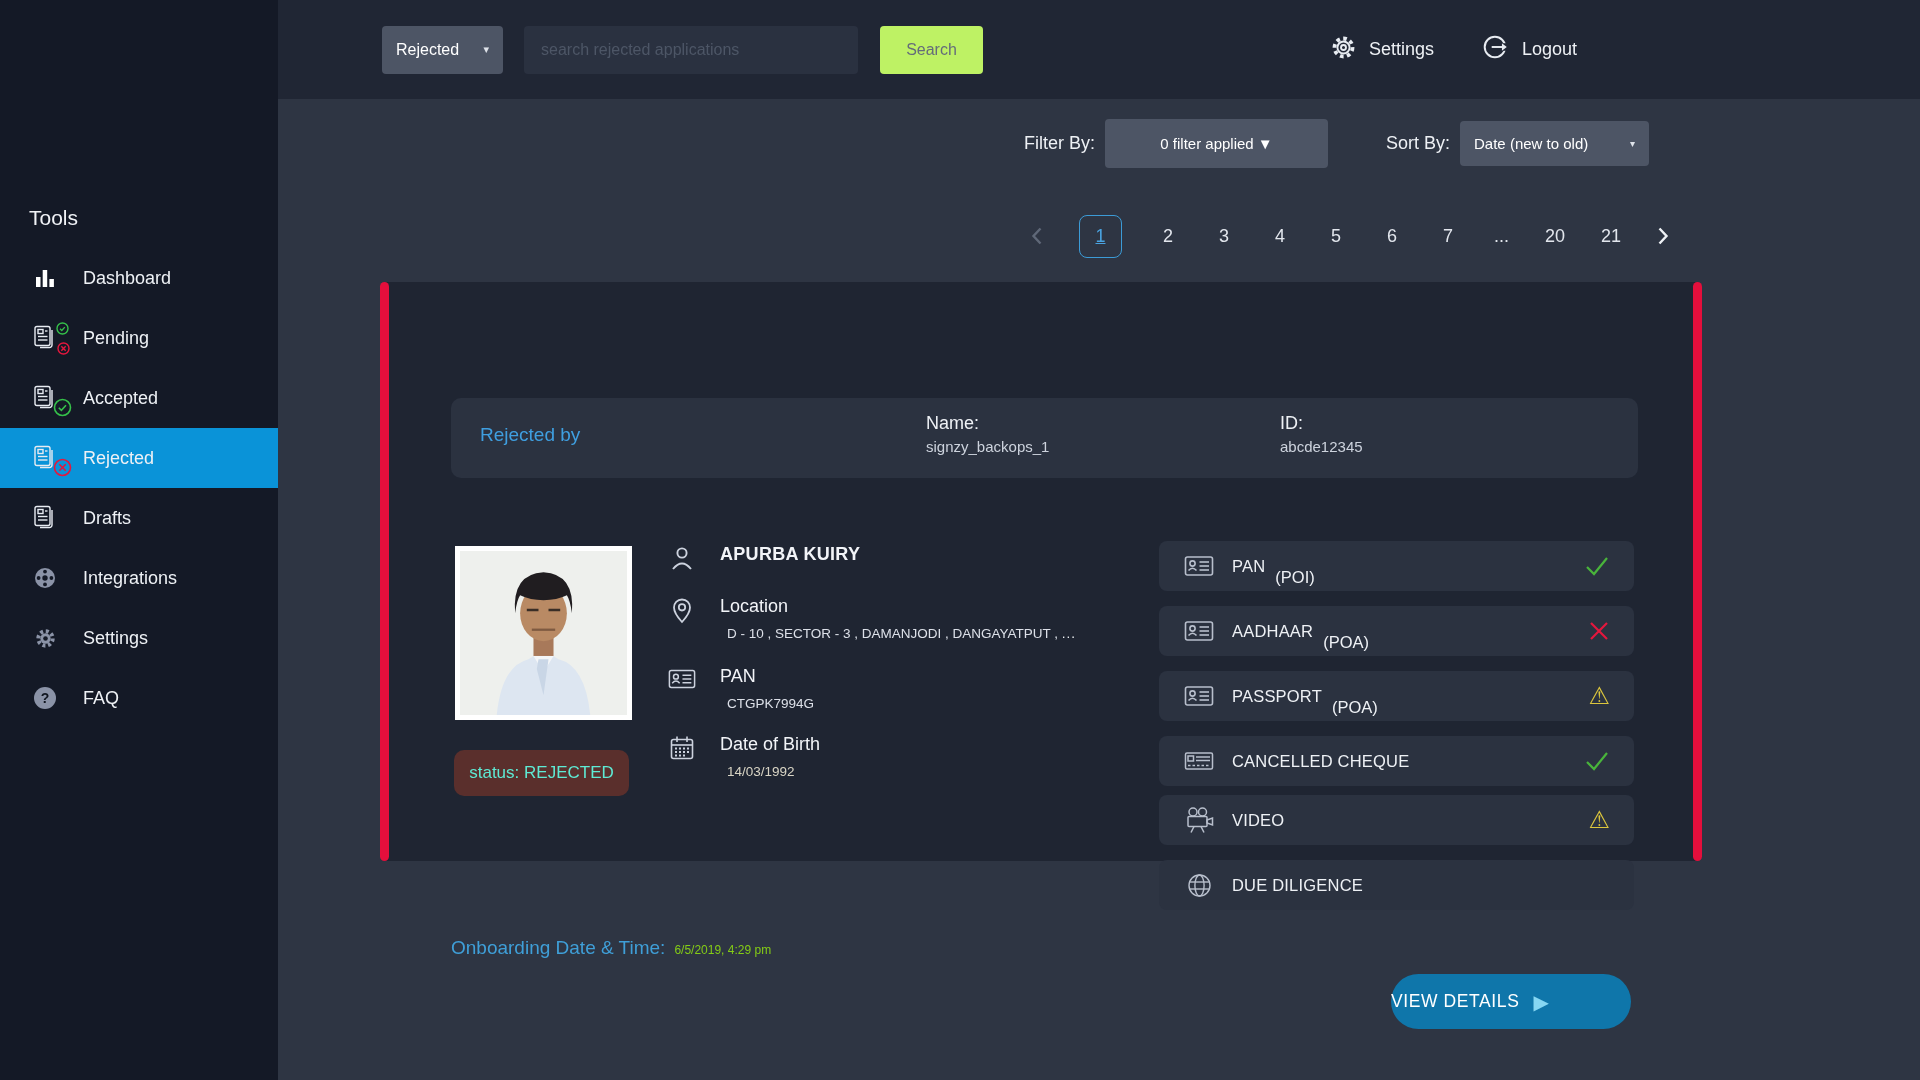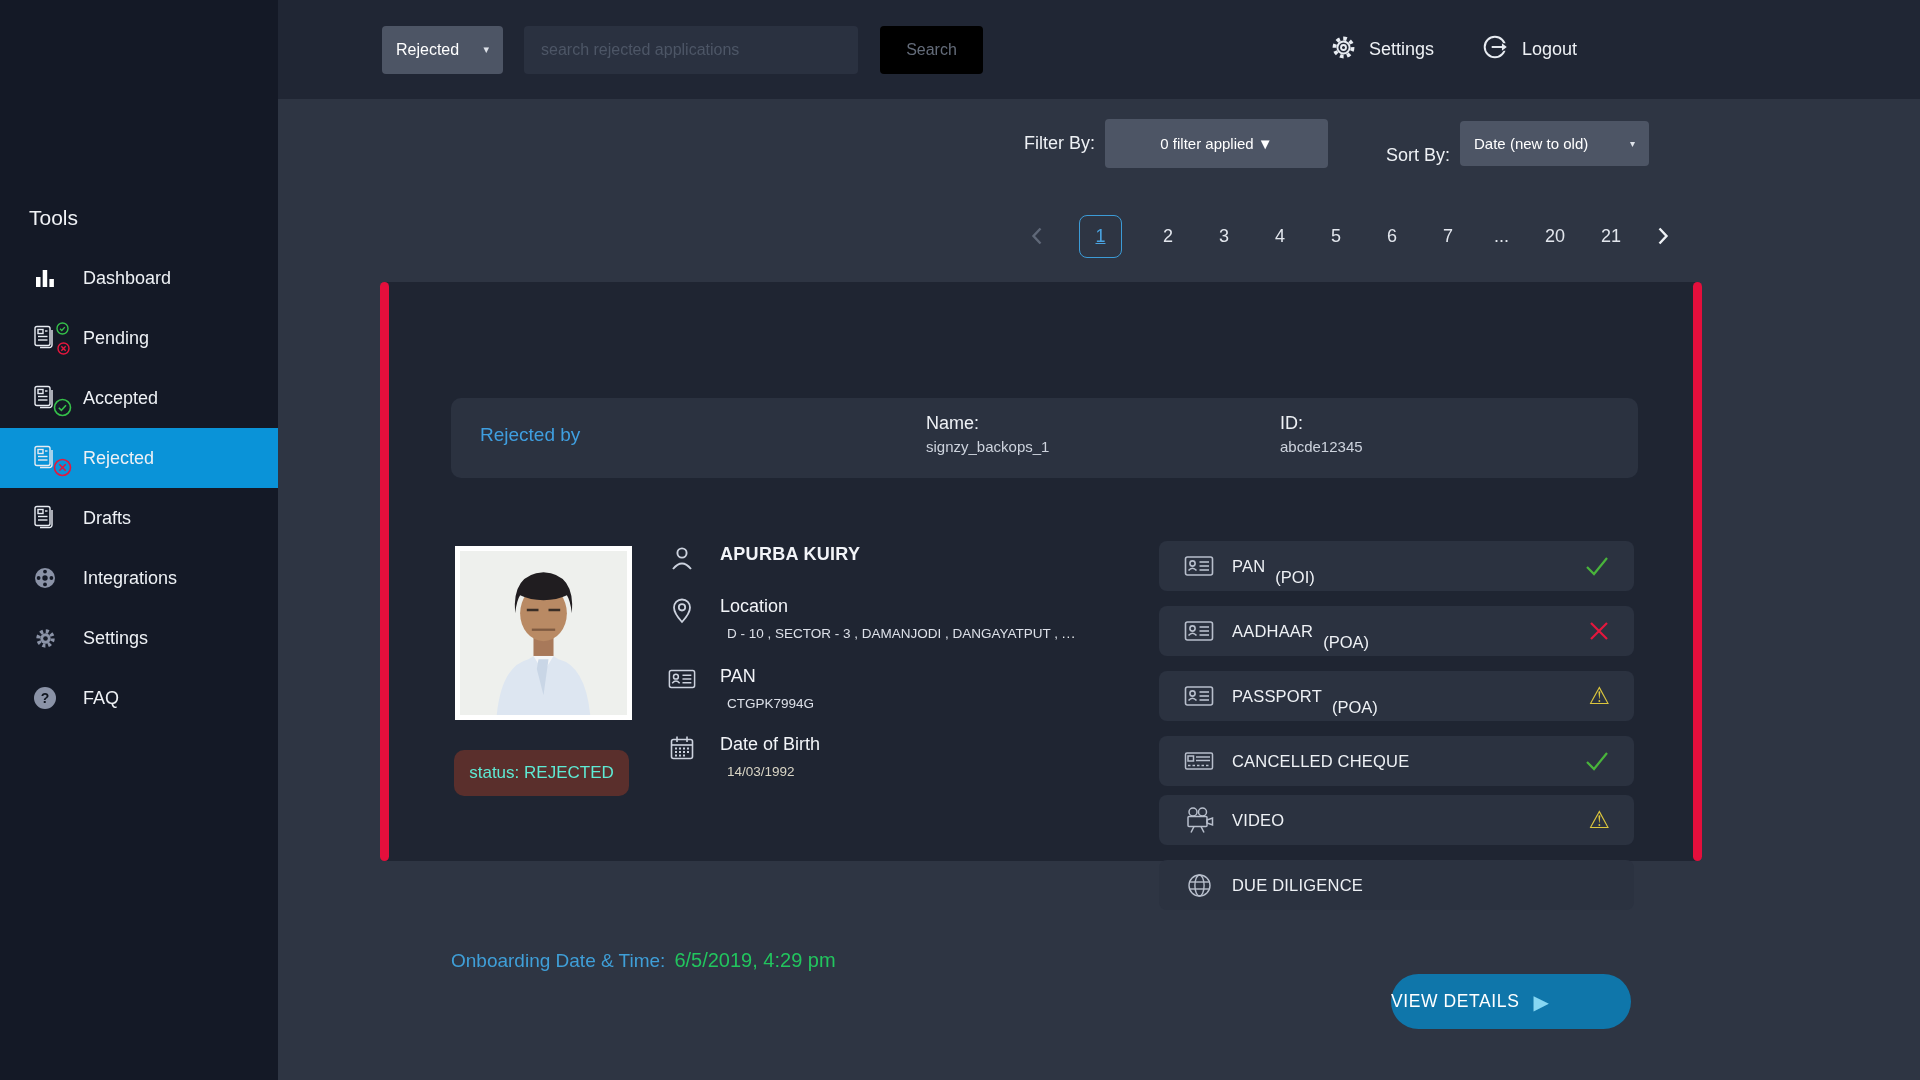--- a/index.html
+++ b/index.html
@@ -21,33 +21,33 @@
   .topbar { position:absolute; left:278px; top:0; width:1642px; height:99px; background:#202634;
             display:flex; align-items:center; }
   .cat-select { margin-left:104px; width:121px; height:48px; background:#4d5565; border-radius:4px;
                 display:flex; align-items:center; justify-content:space-between; padding:0 14px;
                 color:#fff; font-size:16px; cursor:pointer; }
   .cat-caret { font-size:11px; color:#dfe3ea; }
   .search-input { margin-left:21px; width:334px; height:48px; background:#2a3140; border:none;
                   border-radius:4px; padding:0 17px; font-size:16px; color:#c8cfda;
                   font-family:"Liberation Sans",sans-serif; outline:none; }
   .search-input::placeholder { color:#4d5666; }
-  .search-btn { margin-left:22px; width:103px; height:48px; background:#000000; border:none;
+  .search-btn { margin-left:22px; width:103px; height:48px; background:#bef264; border:none;
                 border-radius:4px; font-size:16px; color:#646c7a; cursor:pointer;
                 font-family:"Liberation Sans",sans-serif; }
   .top-spacer { flex:1; }
   .top-action { display:flex; align-items:center; gap:12px; cursor:pointer; color:#eef1f5; font-size:18px; }
   .top-action + .top-action { margin-left:48px; }
   .logout-gap { margin-right:343px; }
 
   
   .content { position:absolute; left:278px; top:99px; width:1642px; height:981px; }
 
   .filter-group { position:absolute; left:746px; top:20px; height:49px; display:flex; align-items:center; gap:10px; }
-  .sort-group   { position:absolute; left:1108px; top:22px; height:45px; display:flex; align-items:flex-end; gap:10px; }
+  .sort-group   { position:absolute; left:1108px; top:22px; height:45px; display:flex; align-items:center; gap:10px; }
   .fs-label { font-size:18px; color:#eef1f5; }
   .filter-btn { width:223px; height:49px; background:#4d5565; border:none; border-radius:4px;
                 color:#fff; font-size:15px; cursor:pointer; font-family:"Liberation Sans",sans-serif; }
   .sort-box { width:189px; height:45px; background:#4d5565; border-radius:4px; display:flex;
               align-items:center; justify-content:space-between; padding:0 14px; color:#fff;
               font-size:15px; cursor:pointer; }
   .sort-caret { font-size:10px; color:#dfe3ea; }
 
   .pagination { position:absolute; left:752px; top:112px; height:50px; display:flex; align-items:center; gap:36px; }
   .pg-chevron { display:flex; align-items:center; cursor:pointer; }
@@ -88,21 +88,21 @@
   .doc-row { position:absolute; left:779px; width:475px; height:50px; background:#2b3240; border-radius:8px;
              display:flex; align-items:center; padding:0 24px; }
   .doc-icon { width:32px; display:flex; justify-content:center; }
   .doc-name { margin-left:17px; font-size:16.5px; color:#eef1f5; letter-spacing:0.2px; }
   .doc-tag { margin-left:10px; font-size:16.5px; color:#eef1f5;margin-top:23px; }
   .doc-status { margin-left:auto; display:flex; align-items:center; }
   .warn-glyph { color:#dcc63d; font-size:24px; line-height:1; }
 
   .onboarding { position:absolute; left:71px; top:655px; display:flex; align-items:baseline; gap:9px; }
   .onboarding .ob-label { font-size:19px; color:#3f9fd8; }
-  .onboarding .ob-value { font-size:20px; color:#22c55e;margin-top:12px; }
+  .onboarding .ob-value { font-size:12px; color:#84cc16; }
 
   .view-details { position:absolute; left:1011px; top:692px; width:240px; height:55px; background:#0f76aa;
                   border:none; border-radius:28px; display:flex; align-items:center; 
                   gap:14px; color:#fff; font-size:17.5px; letter-spacing:0.6px; cursor:pointer;
                   font-family:"Liberation Sans",sans-serif; }
   .play-glyph { color:#86d7f3; font-size:20px; line-height:1; }
 
   .faq-circle { width:22px; height:22px; border-radius:50%; background:#8b93a7; color:#10151f;
                 font-weight:bold; font-size:14px; display:flex; align-items:center; justify-content:center; }
 </style>

